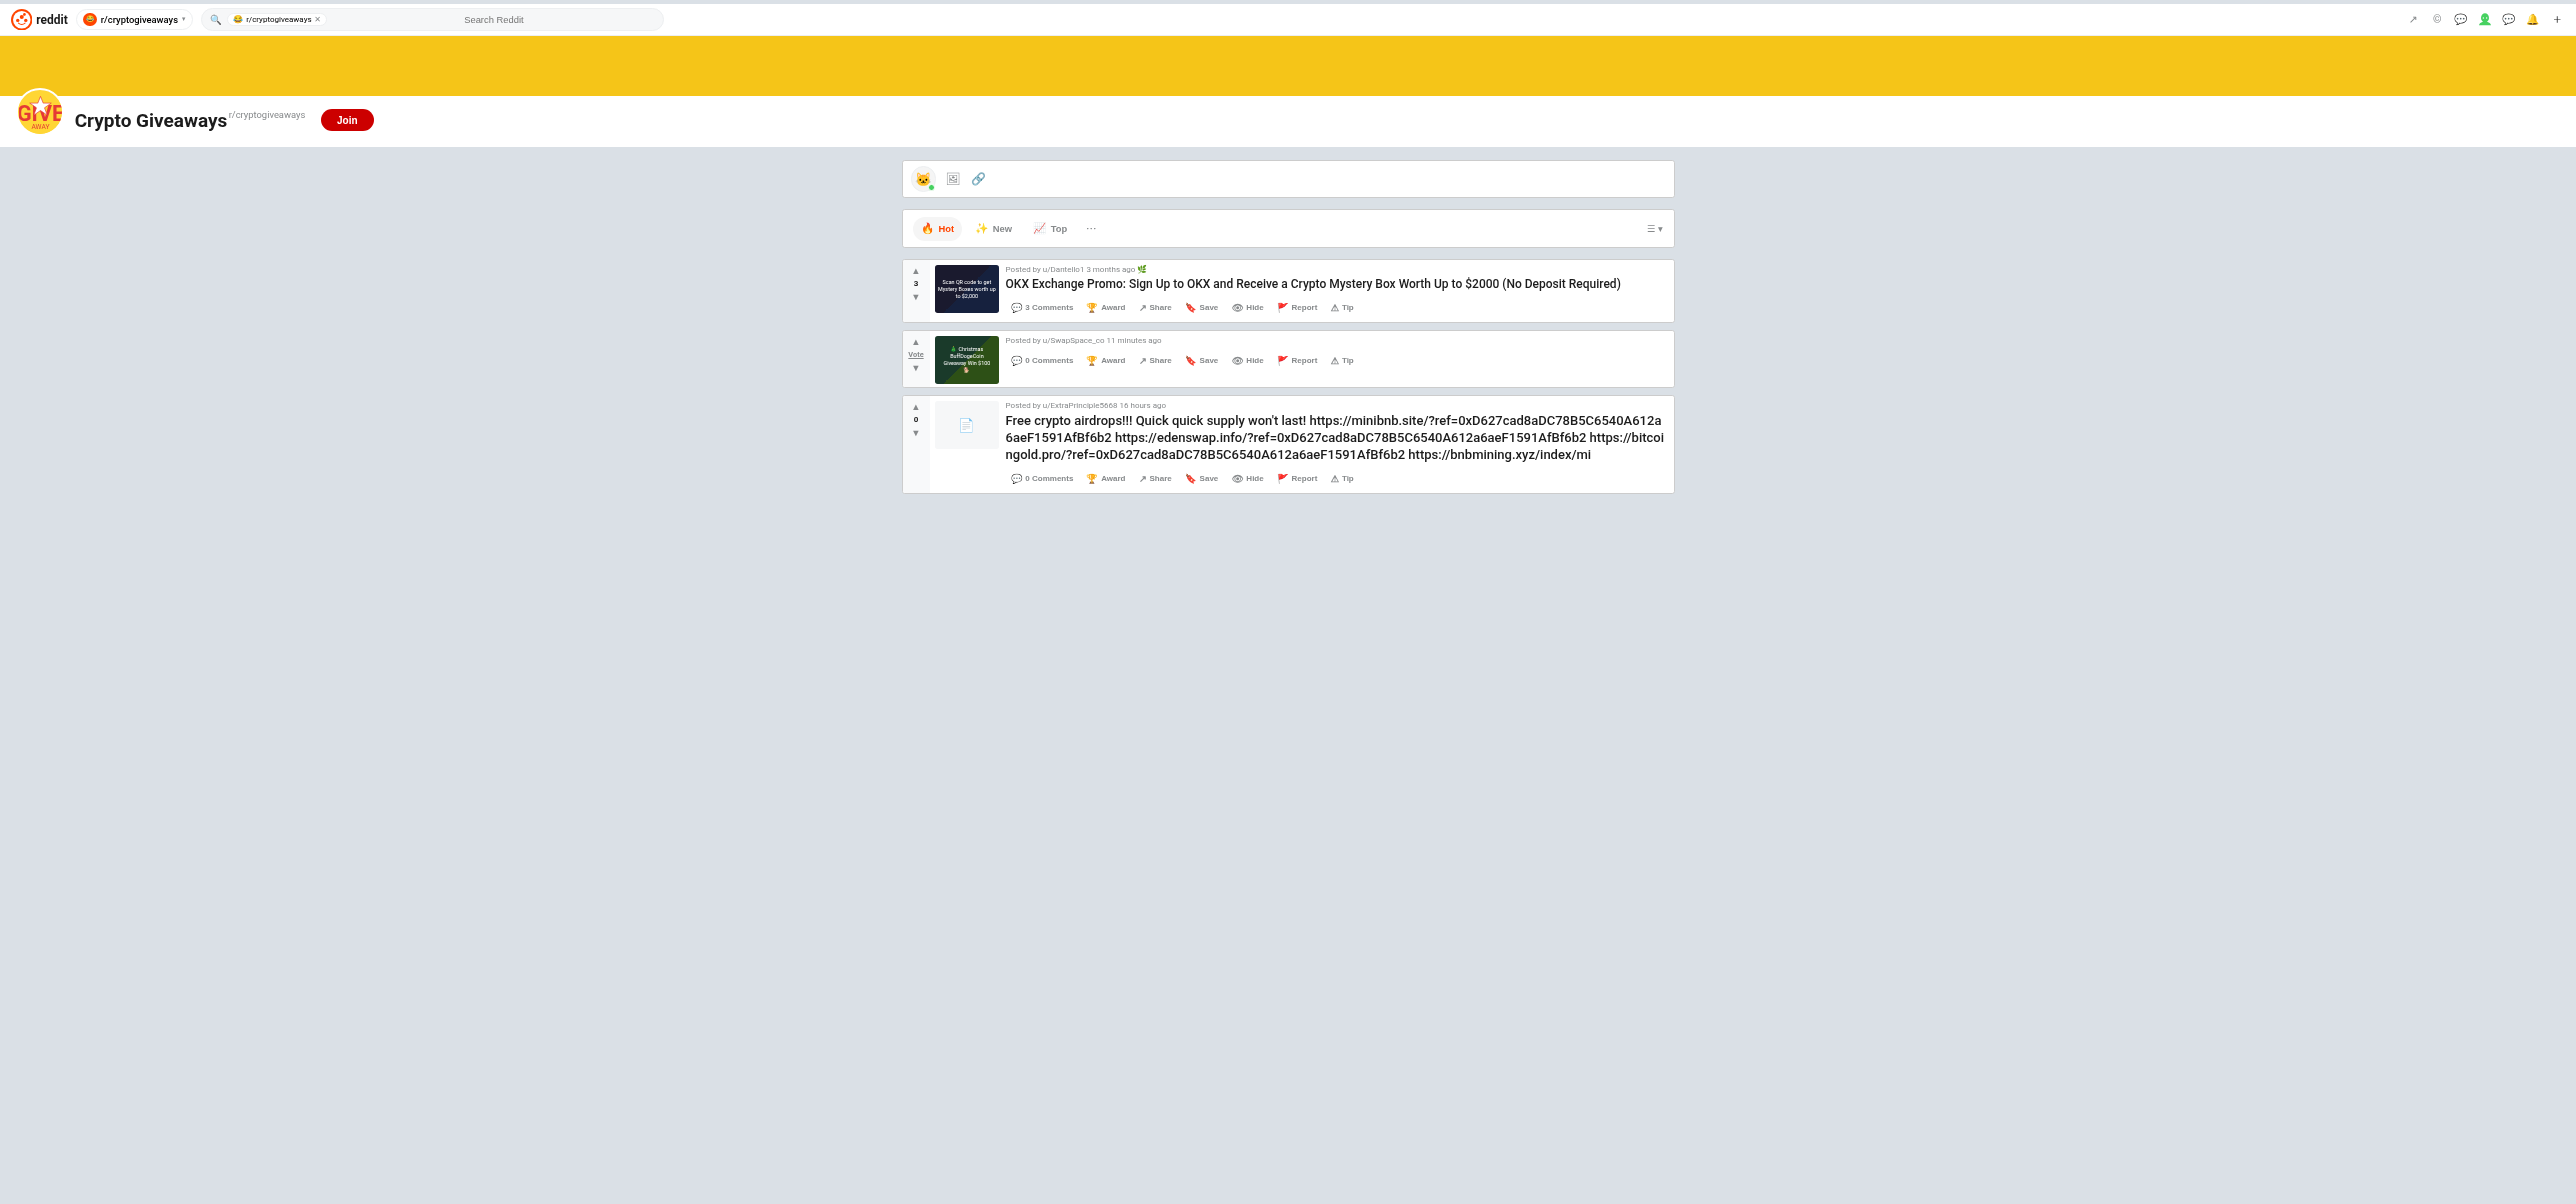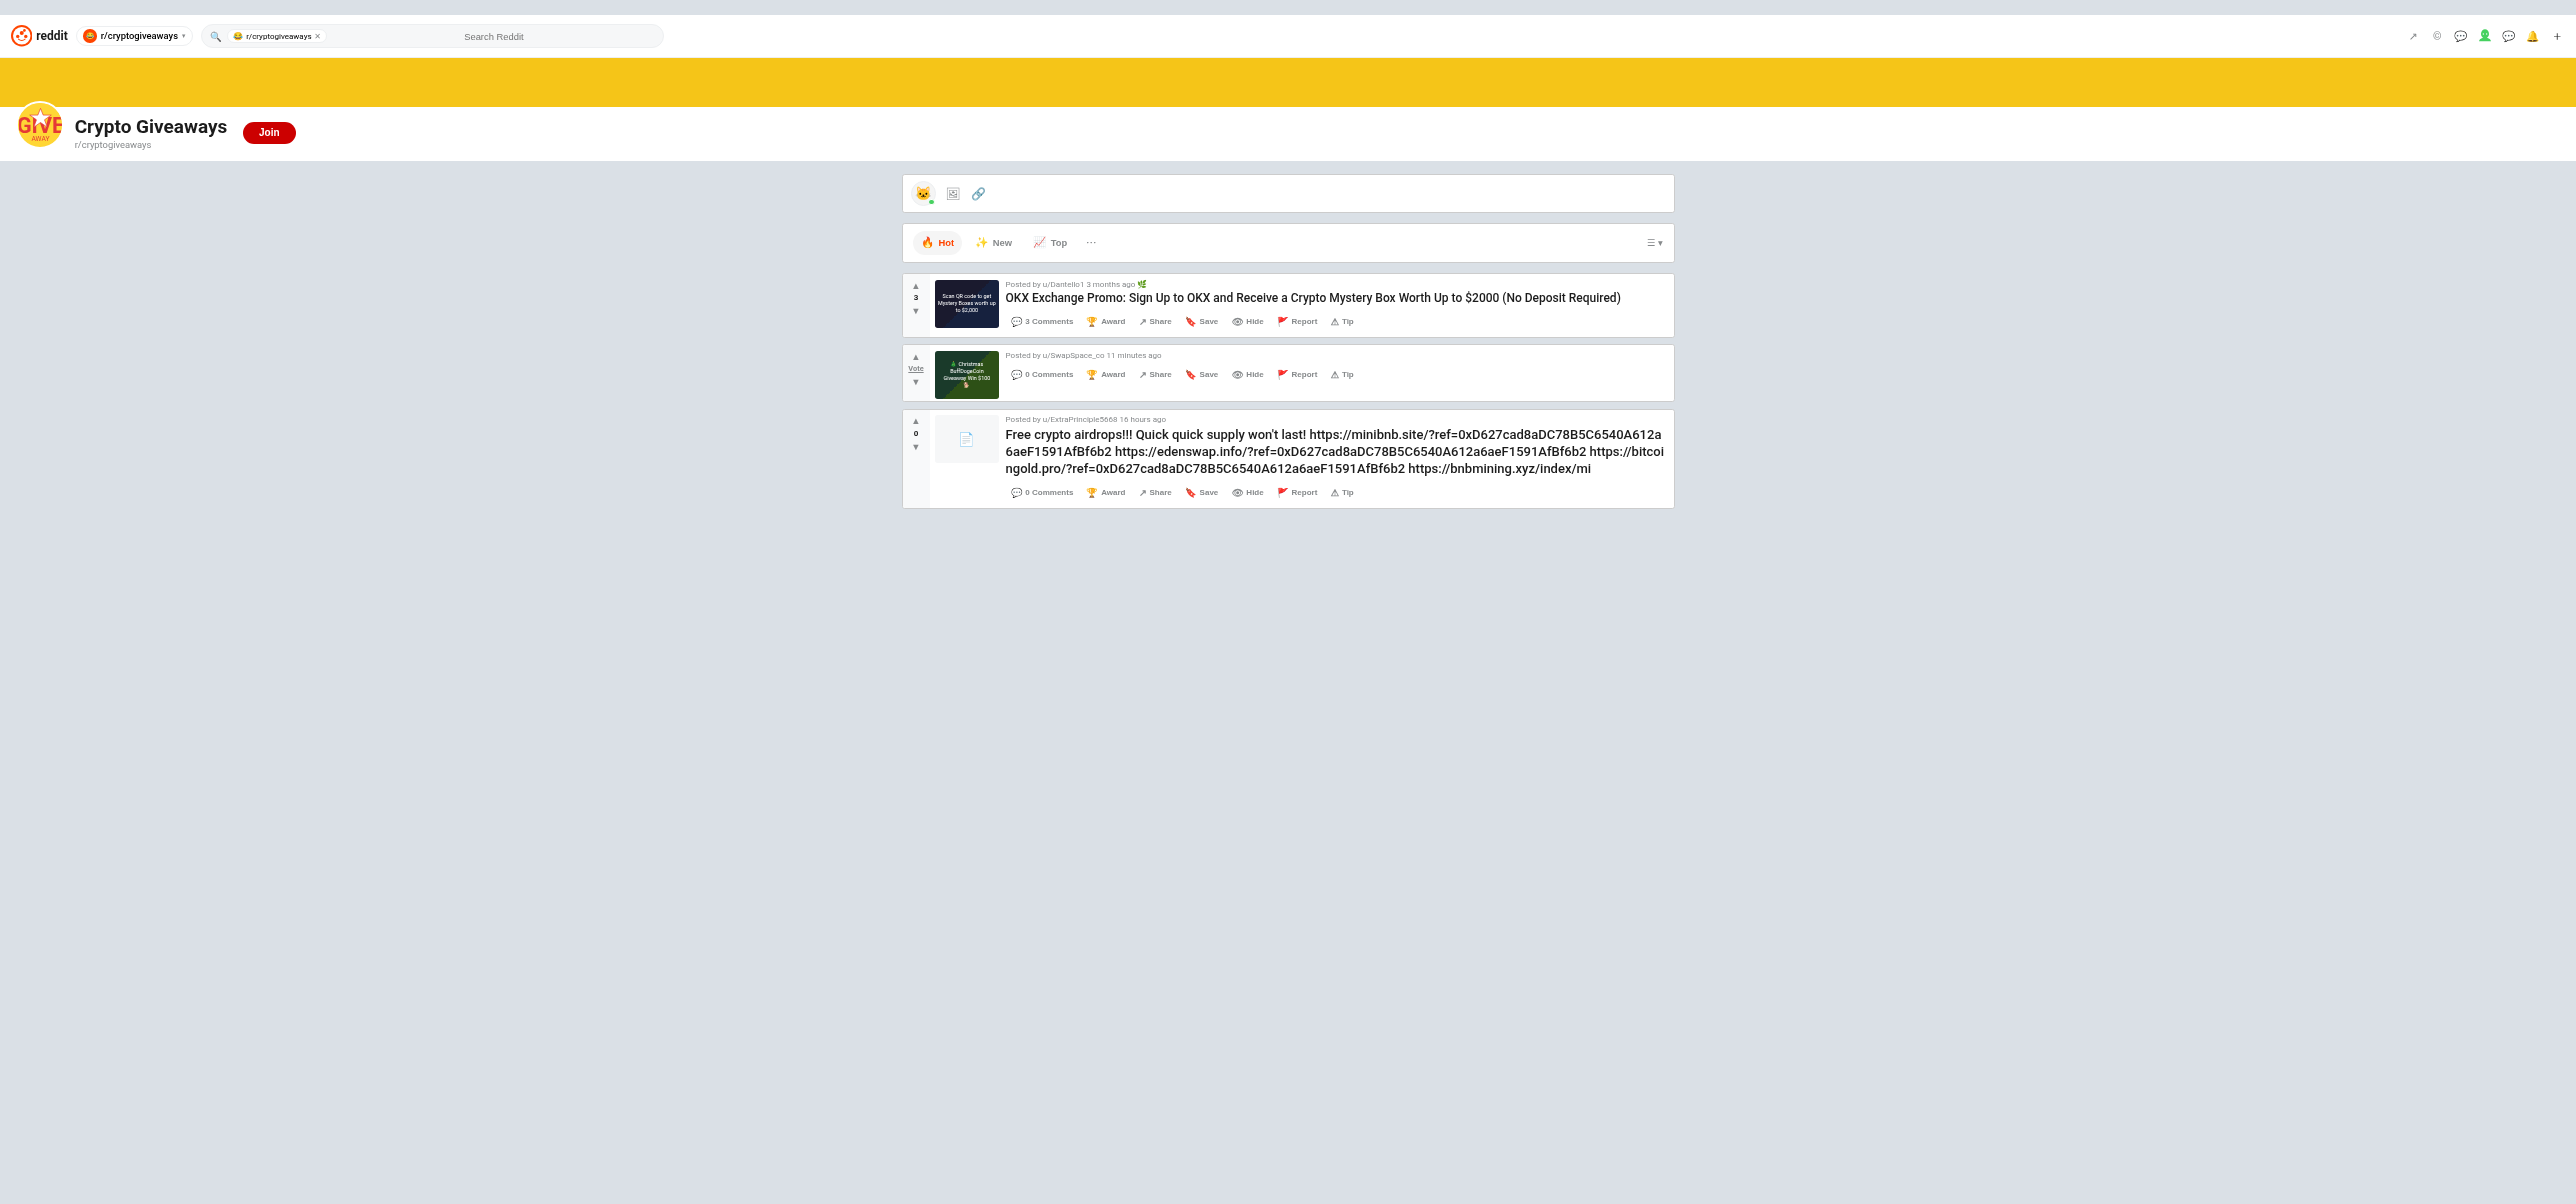--- a/index.html
+++ b/index.html
@@ -1,22 +1,22 @@
 <!DOCTYPE html>
 <html style="font-size:10.7px"><head>
   <meta charset="utf-8">
   <style>
     * { box-sizing: border-box; margin: 0; padding: 0; }
     body { font-family: -apple-system, BlinkMacSystemFont, 'Segoe UI', Roboto, sans-serif; background: #dae0e6; font-size: 9.4px; }
 
     
     .navbar {
       display: flex; align-items: center; background: #fff;
-      height: 43px; padding: 0 10.7px; gap: 8px;
-      border-bottom: 0.7px solid #edeff1; position: sticky; top: 15px; z-index: 100;
+      height: 32px; padding: 0 10.7px; gap: 8px;
+      border-bottom: 0.7px solid #edeff1; position: sticky; top: 4px; z-index: 100;
     }
     .reddit-logo { display: flex; align-items: center; gap: 4px; cursor: pointer; }
     .reddit-wordmark { font-weight: 700; font-size: 12px; color: #1c1c1c; }
     .subreddit-pill {
       display: flex; align-items: center; gap: 4px; padding: 2.7px 6.7px;
       border: 0.7px solid #edeff1; border-radius: 13.4px; cursor: pointer; font-size: 9.4px; font-weight: 500;
     }
     .subreddit-pill .pill-icon { width: 13.4px; height: 13.4px; border-radius: 50%; background: #ff4500; display: flex; align-items: center; justify-content: center; font-size: 6.7px; }
     .chevron-down { font-size: 6.7px; color: #878a8c; }
     .search-bar {
@@ -32,21 +32,21 @@
     .nav-icons { display: flex; align-items: center; gap: 8px; margin-left: auto; }
     .nav-icon { width: 16px; height: 16px; display: flex; align-items: center; justify-content: center; cursor: pointer; color: #878a8c; font-size: 10.7px; }
     .plus-icon { font-size: 13.4px; font-weight: 300; color: #1c1c1c; }
 
     
     .banner { height: 64px; background: #f5c518; }
 
     
     .subreddit-header { background: #fff; padding: 8px 16px 10.7px; display: flex; align-items: center; gap: 10.7px; }
     .sub-avatar { width: 48px; height: 48px; border-radius: 50%; background: #ffd635; border: 2.7px solid #fff; display: flex; align-items: center; justify-content: center; font-size: 19px; overflow: hidden; margin-top: -16px; }
-    .sub-info { display: flex; flex-direction: column; gap: 1.3px; }
+    .sub-info { display: flex; gap: 1.3px; }
     .sub-title { font-size: 19px; font-weight: 700; color: #1c1c1c; }
     .sub-name { font-size: 9.4px; color: #878a8c; }
     .join-btn {
       background: #cc0000; color: #fff; border: none; border-radius: 13.4px;
       padding: 5.4px 16px; font-size: 10px; font-weight: 700; cursor: pointer; margin-left: 5px;
     }
 
     
     .content { max-width: 805px; margin: 0 auto; padding: 13.4px 16px; }
 

